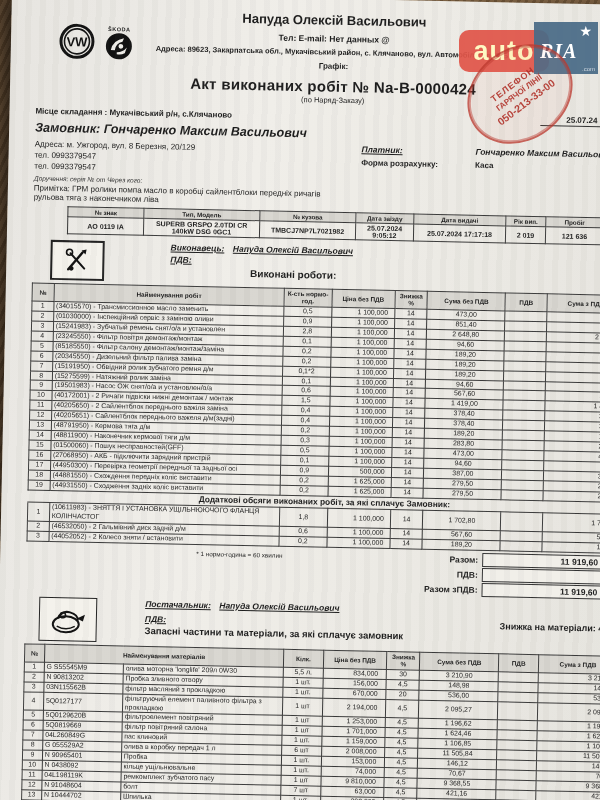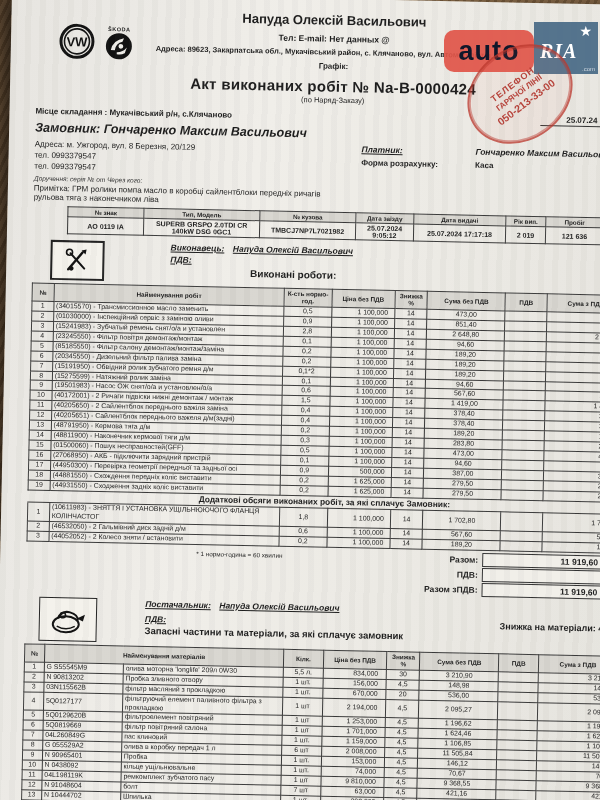--- a/index.html
+++ b/index.html
@@ -96,22 +96,22 @@
   .mat-table td{line-height:1.3;padding:0 2px;}
   .mat-table td:nth-child(1){text-align:center;}
   .mat-table td:nth-child(4){text-align:center;}
   .mat-table td:nth-child(5){text-align:right;padding-right:8px;}
   .mat-table td:nth-child(6){text-align:center;}
   .mat-table td:nth-child(7){text-align:center;}
   .mat-table td:nth-child(9){text-align:right;}
 
   
   .wm{position:absolute;top:22px;left:444px;width:160px;height:110px;}
-  .wm-auto{position:absolute;left:0;top:8px;width:90px;height:42px;border-radius:10px;
-    background:rgba(224,85,73,.93);color:#0f172a;font-weight:bold;font-size:27px;
+  .wm-auto{position:absolute;left:15px;top:8px;width:90px;height:42px;border-radius:10px;
+    background:rgba(224,85,73,.93);color:#fef9c3;font-weight:bold;font-size:27px;
     display:flex;align-items:center;justify-content:center;letter-spacing:1px;}
   .wm-ria{position:absolute;left:90px;top:0;width:64px;height:52px;background:rgba(73,106,134,.93);
     color:#fff;}
   .wm-star{position:absolute;right:6px;top:1px;font-size:14px;}
   .wm-ria-text{position:absolute;left:6px;top:18px;font-size:20px;font-weight:bold;font-style:italic;
     font-family:"Liberation Serif",serif;letter-spacing:1px;}
   .wm-com{position:absolute;right:3px;bottom:2px;font-size:6px;color:#cfd8e0;}
   .stamp{position:absolute;left:20px;top:26px;width:108px;height:88px;border-radius:50%;
     border:2.5px solid rgba(186,56,46,.75);box-shadow:inset 0 0 0 1.5px rgba(186,56,46,.45);
     transform:rotate(-37deg);display:flex;flex-direction:column;align-items:center;justify-content:center;

